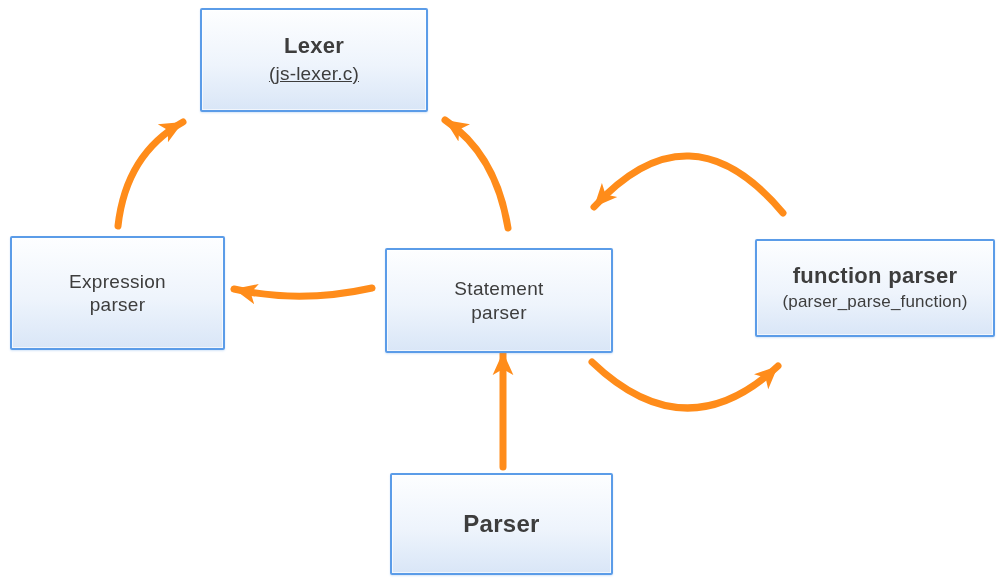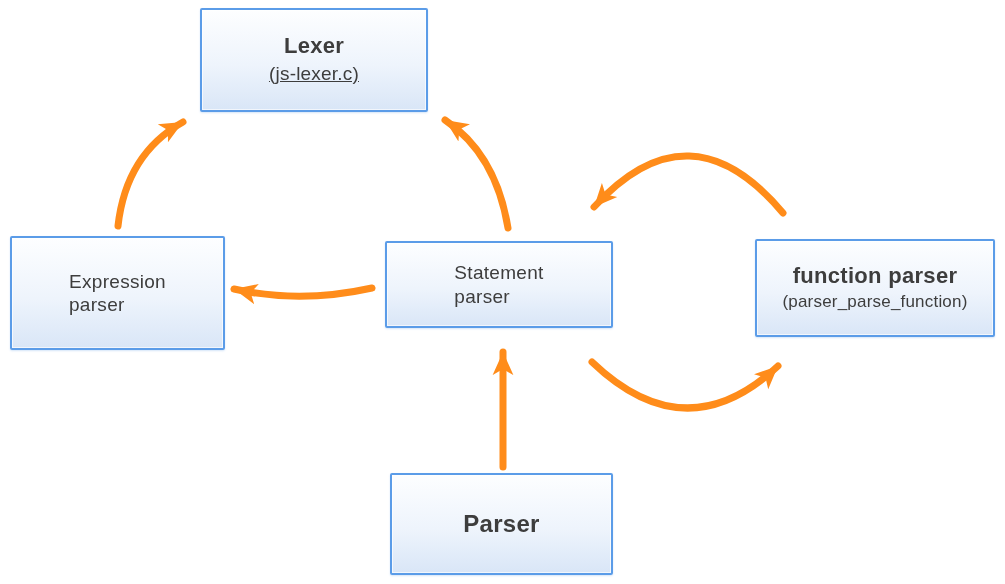--- a/index.html
+++ b/index.html
@@ -28,20 +28,21 @@
     position: absolute;
     box-sizing: border-box;
     border: 2px solid #5b9ce8;
     border-radius: 2px;
     background: linear-gradient(to bottom, #fdfeff 0%, #eef4fc 55%, #d9e6f7 100%);
     box-shadow: inset 0 0 0 1px rgba(255,255,255,0.65), 0 1px 2px rgba(91,156,232,0.25);
     display: flex;
     flex-direction: column;
     align-items: center;
     justify-content: center;
+    text-align: center;
     color: #3d3d3d;
   }
   .node-title {
     white-space: pre-line;
     line-height: 1.22;
     letter-spacing: 0.3px;
   }
   .title-bold { font-weight: bold; }
   .node-subtitle {
     line-height: 1.3;
@@ -54,21 +55,21 @@
   .node-expression .node-title, .node-statement .node-title { font-size: 19px; }
   .node-expression .node-subtitle, .node-statement .node-subtitle { font-size: 18px; }
   .node-function .node-title   { font-size: 22px; }
   .node-function .node-subtitle{ font-size: 17px; }
   .node-parser .node-title     { font-size: 24px; }
   .node-parser .node-subtitle  { font-size: 18px; }
 
   
   .node-lexer      { left: 200px; top:   8px; width: 228px; height: 104px; }
   .node-expression { left:  10px; top: 236px; width: 215px; height:  114px; }
-  .node-statement  { left: 385px; top: 241px; width: 228px; height: 87px; }
+  .node-statement  { left: 385px; top: 248px; width: 228px; height: 105px; }
   .node-function   { left: 755px; top: 239px; width: 240px; height:  98px; }
   .node-parser     { left: 390px; top: 473px; width: 223px; height: 102px; }
 </style>
 </head>
 <body>
 
 <div class="canvas">
 
   <svg class="edges-layer" viewBox="0 0 1005 584" xmlns="http://www.w3.org/2000/svg">
     <defs>

